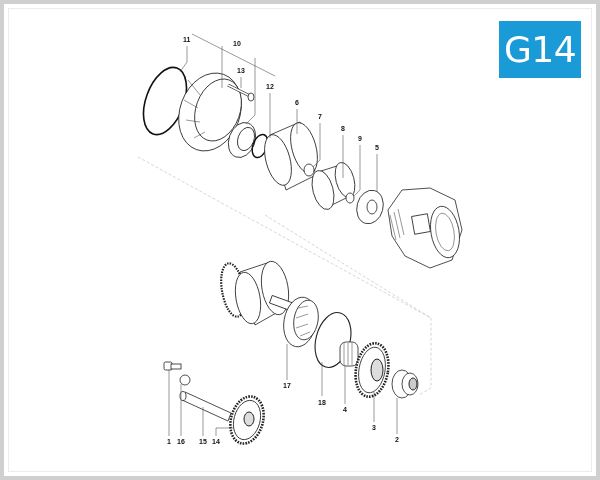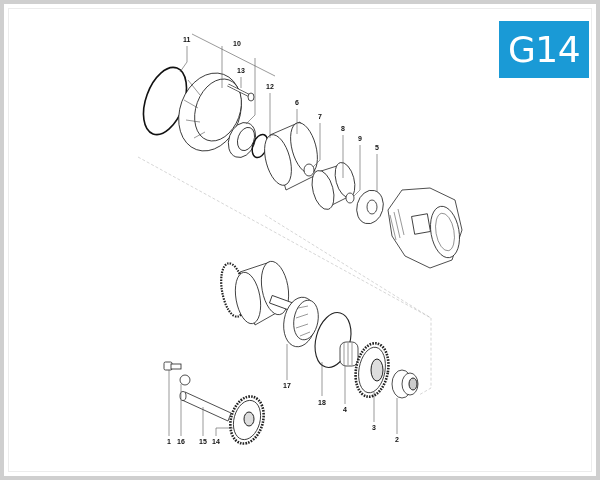--- a/index.html
+++ b/index.html
@@ -6,21 +6,21 @@
     body { width: 600px; height: 480px; overflow: hidden; font-family: "Liberation Sans", sans-serif; }
     .frame {
       position: absolute; left: 0; top: 0; width: 600px; height: 480px;
       box-sizing: border-box; border: 4px solid #cfcfcf; background: #ffffff;
     }
     .frame-inner {
       position: absolute; left: 4px; top: 4px; right: 4px; bottom: 4px;
       border: 1px solid #ececec;
     }
     .badge {
-      position: absolute; left: 499px; top: 21px; width: 90px; height: 57px;
+      position: absolute; left: 499px; top: 21px; width: 82px; height: 57px;
       background: #1a9ad6; color: #ffffff; display: flex; align-items: center; justify-content: center;
       font-family: "DejaVu Sans", sans-serif; font-size: 36px; letter-spacing: -0.5px;
     }
     svg.diagram { position: absolute; left: 0; top: 0; }
     .lbl { font-family: "Liberation Sans", sans-serif; font-size: 7px; font-weight: bold; fill: #111; }
     .lead { stroke: #555; stroke-width: 0.6; fill: none; }
     .part { stroke: #222; stroke-width: 0.8; fill: #fff; }
     .part-thin { stroke: #333; stroke-width: 0.5; fill: none; }
     .dash { stroke: #bbb; stroke-width: 0.6; fill: none; stroke-dasharray: 3 2; }
   </style>

